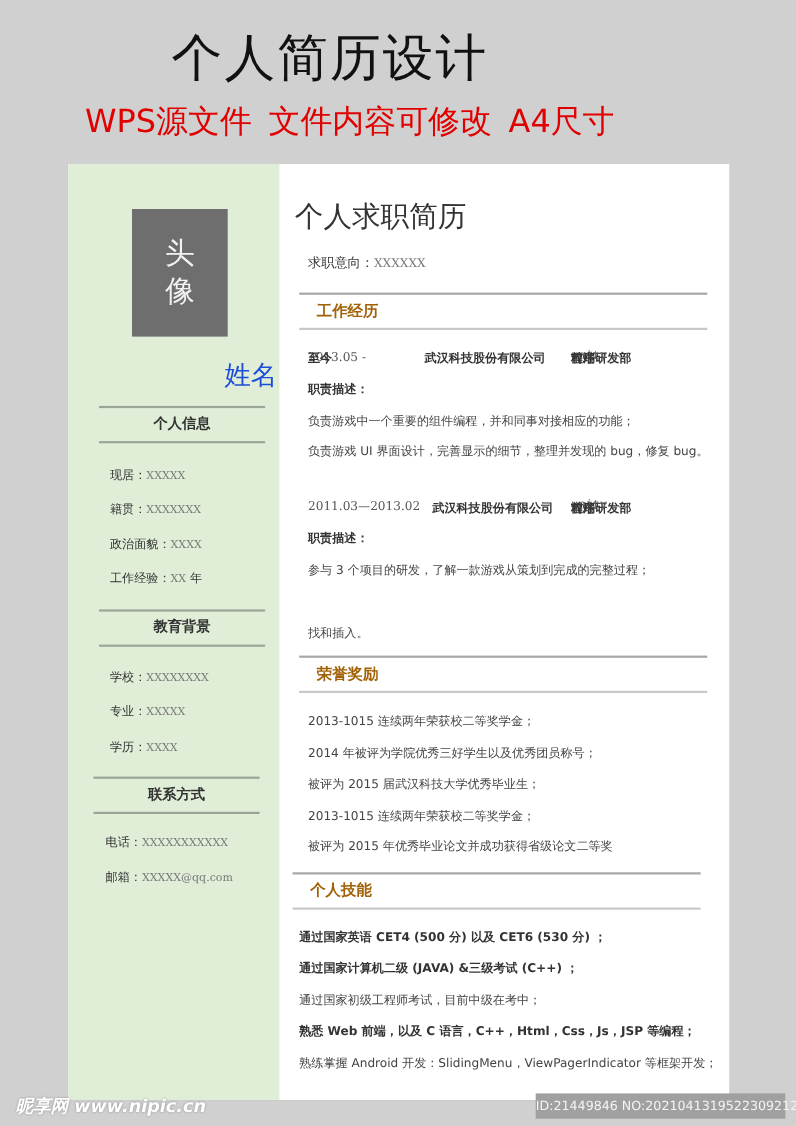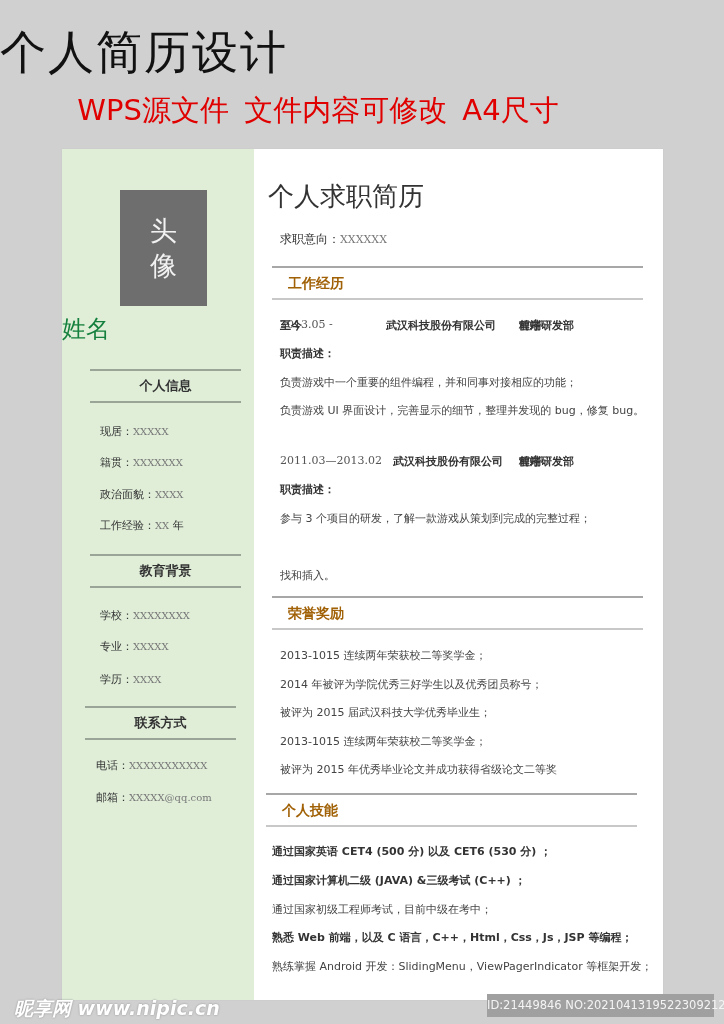--- a/index.html
+++ b/index.html
@@ -5,21 +5,21 @@
   * { box-sizing: border-box; margin: 0; padding: 0; }
   html, body { width: 724px; height: 1024px; overflow: hidden; }
   body {
     background: #d0d0d0;
     font-family: "DejaVu Sans", "Liberation Sans", sans-serif;
     position: relative;
     color: #333;
   }
   .promo-title {
     position: absolute; left: 0; top: 22px; width: 600px;
-    font-size: 46px; color: #111; letter-spacing: 2px;
+    text-align: center; font-size: 46px; color: #111; letter-spacing: 2px;
     line-height: 60px;
   }
   .promo-sub {
     position: absolute; left: 0; top: 90px; width: 636px;
     text-align: center; font-size: 29px; color: #e00000; line-height: 40px;
     word-spacing: 6px;
   }
   .page {
     position: absolute; left: 62px; top: 149px; width: 601px; height: 851px;
     background: #ffffff; box-shadow: 0 0 1px #bbb;
@@ -28,22 +28,22 @@
     position: absolute; left: 0; top: 0; width: 192px; height: 100%;
     background: #e0eed8;
   }
   .photo {
     position: absolute; left: 58px; top: 41px; width: 87px; height: 116px;
     background: #6e6e6e; color: #f2f2f2; font-size: 27px;
     display: flex; flex-direction: column; align-items: center; justify-content: center;
     line-height: 35px;
   }
   .name {
-    position: absolute; left: 0; top: 164px; width: 190px; text-align: left;
-    font-size: 24px; color: #15803d;
+    position: absolute; left: 0; top: 176px; width: 190px; text-align: right;
+    font-size: 24px; color: #1d4ed8;
   }
   .side-sec { position: absolute; left: 28px; width: 151px; }
   .side-head {
     border-top: 2px solid #9aa598; border-bottom: 2px solid #9aa598;
     text-align: center; font-size: 13px; font-weight: bold; color: #333;
     height: 34px; line-height: 30px;
   }
   .side-item {
     position: absolute; left: 10px; font-size: 11px; color: #333; white-space: nowrap;
   }
@@ -60,21 +60,21 @@
   .line {
     position: absolute; left: 26px; font-size: 11px; color: #444; white-space: nowrap;
   }
   .line.b { font-weight: bold; color: #333; }
   .job-row { position: absolute; left: 26px; font-size: 11px; white-space: nowrap; color: #333; }
   .job-row span { position: absolute; top: 0; white-space: nowrap; }
   .job-row .date { font-family: "DejaVu Serif", "Liberation Serif", serif; color: #555; }
   .job-row .bold { font-weight: bold; }
   .job-row .mono { font-family: Liberation Mono, monospace; color: #666; font-weight: normal; }
   .watermark-logo {
-    position: absolute; left: 14px; top: 996px; font-size: 19px; color: #fff;
+    position: absolute; left: 14px; top: 996px; font-size: 16px; color: #fff;
     font-style: italic; font-weight: bold; text-shadow: 0 0 2px #888; white-space: nowrap; text-align: center;
   }
   .watermark-id {
     position: absolute; left: 487px; top: 994px; width: 227px; height: 23px;
     background: #a0a0a0; color: #f4f4f4; font-size: 11.5px; line-height: 23px; text-align: center;
     white-space: nowrap;
   }
 </style>
 </head>
 <body>

